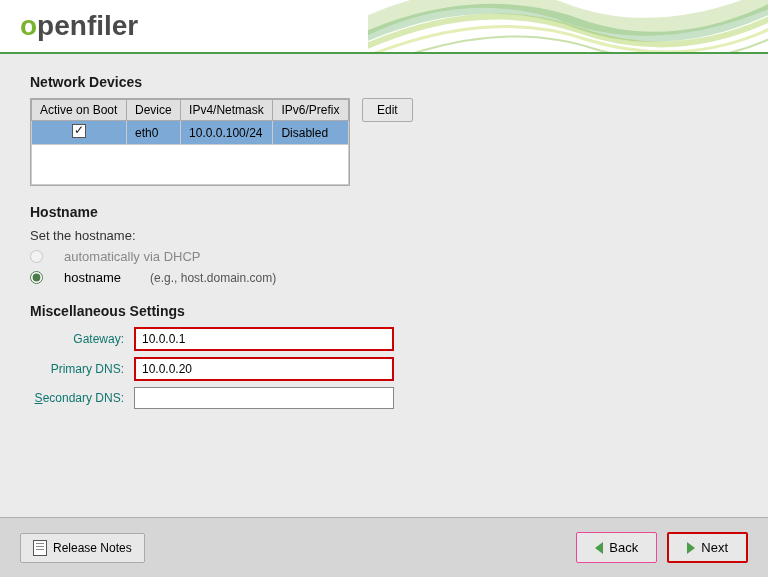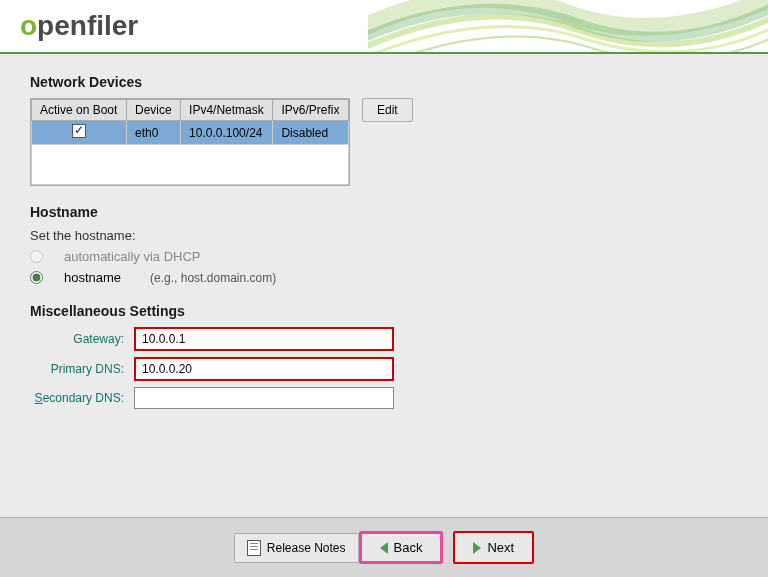--- a/index.html
+++ b/index.html
@@ -198,41 +198,41 @@
       border: 2px solid #cc0000;
     }
 
     
     .footer {
       background: #d6d6d6;
       border-top: 1px solid #b0b0b0;
       height: 60px;
       display: flex;
       align-items: center;
-      justify-content: center;
+      justify-content: space-between;
       padding: 0 20px;
     }
     .release-notes-btn {
       background: #e8e8e8;
       border: 1px solid #aaa;
       padding: 6px 12px;
       font-size: 12px;
       cursor: pointer;
       display: flex;
       align-items: center;
       gap: 6px;
       border-radius: 2px;
     }
     .footer-right {
       display: flex;
       gap: 10px;
     }
     .nav-btn {
       background: #e8e8e8;
-      border: 3px solid #ec4899;
+      border: 1px solid #ec4899;
       padding: 6px 18px;
       font-size: 13px;
       cursor: pointer;
       display: flex;
       align-items: center;
       gap: 6px;
       border-radius: 2px;
       min-width: 80px;
       justify-content: center;
     }

